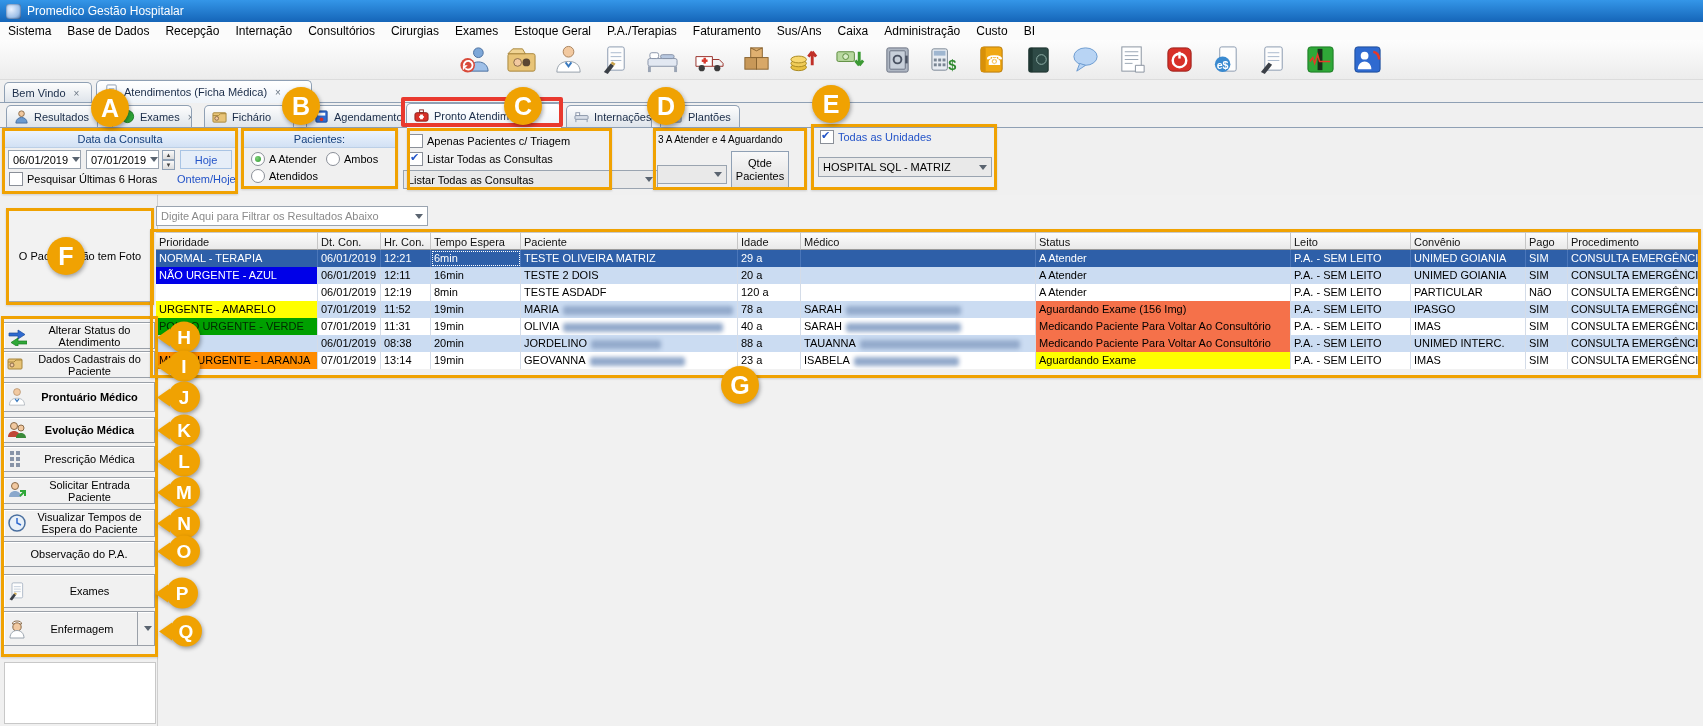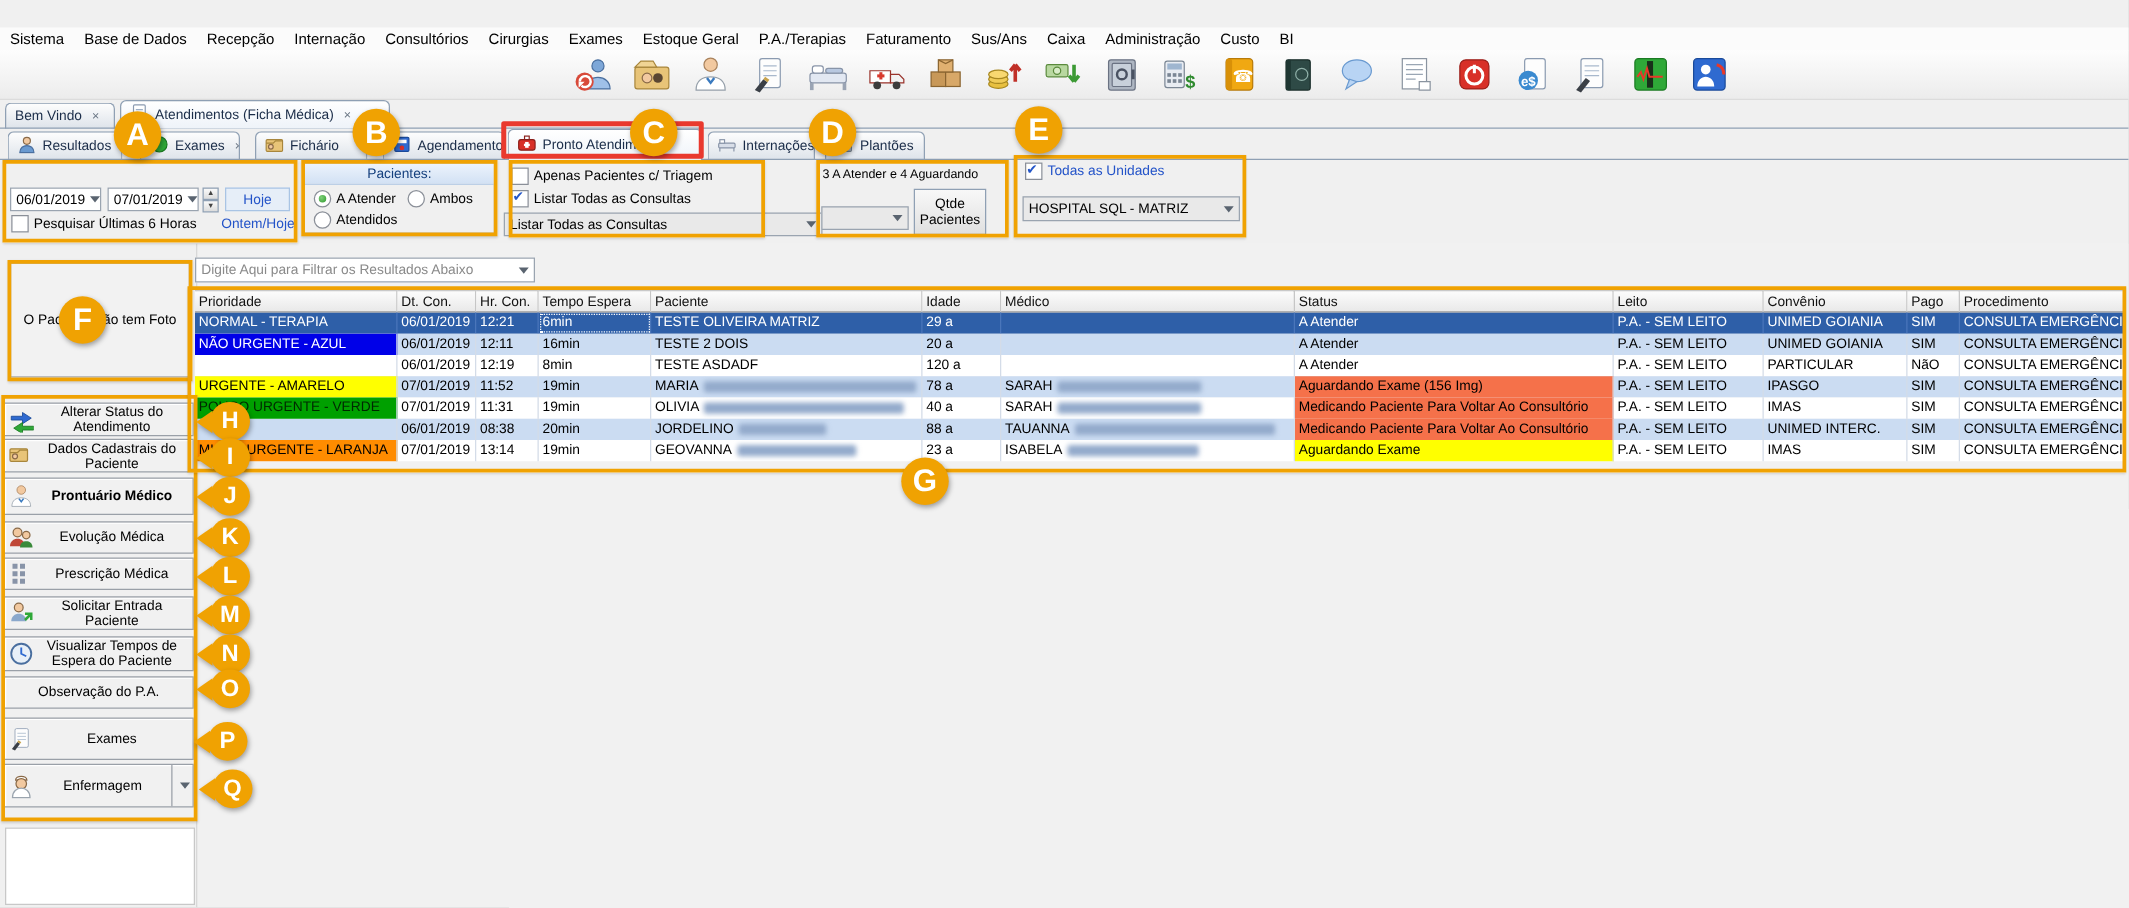--- a/index.html
+++ b/index.html
@@ -86,20 +86,24 @@
         display:flex;align-items:center;justify-content:center;font-size:19px;font-weight:bold;
         transform:translate(-50%,-50%);z-index:45;filter:drop-shadow(1px 2px 2px rgba(0,0,0,.35));}
   .apin::before{content:"";position:absolute;left:-11px;top:50%;transform:translateY(-50%);
         border-top:9px solid transparent;border-bottom:9px solid transparent;border-right:13px solid #f0a202;}
 </style>
 </head>
 <body>
 
 <div id="screen">
 
+  <div class="titlebar">
+    <span class="appicon"></span>
+    <span>Promedico Gestão Hospitalar</span>
+  </div>
 
   <div class="menubar" id="menubar">
       <span>Sistema</span>
       <span>Base de Dados</span>
       <span>Recepção</span>
       <span>Internação</span>
       <span>Consultórios</span>
       <span>Cirurgias</span>
       <span>Exames</span>
       <span>Estoque Geral</span>
@@ -358,20 +362,23 @@
         <span class="mini"><svg viewBox="0 0 16 16" xmlns="http://www.w3.org/2000/svg">
             <rect x="2" y="2" width="12" height="12" rx="1" fill="#b8c2ce" stroke="#7a8694"></rect>
             <rect x="4" y="4" width="8" height="3" fill="#fff"></rect>
           </svg></span>
         <span>Plantões</span>
         <span class="x">×</span>
       </div>
     </div>
   <div class="tabline" style="top:127px;z-index:1;"></div>
 
+  <div class="gbox" style="left:4px;top:130px;width:232px;height:62px;">
+    <div class="gbox-h">Data da Consulta</div>
+  </div>
   <div class="combo" style="left:8px;top:150px;width:73px;height:19px;">
     <span>06/01/2019</span>
       <span class="carrow"></span>
   </div>
   <div class="combo" style="left:86px;top:150px;width:73px;height:19px;">
     <span>07/01/2019</span>
       <span class="carrow"></span>
   </div>
   <div class="spin" style="left:162px;top:150px;height:19px;">
     <div>▲</div>
@@ -450,21 +457,21 @@
           <span>Dados Cadastrais do Paciente</span>
         </div>
         <div class="sbtn" style="top: 187px; height: 30px; font-weight: bold;">
           <span class="sic"><svg viewBox="0 0 32 32" xmlns="http://www.w3.org/2000/svg">
               <circle cx="16" cy="8" r="5.5" fill="#f2c9a0" stroke="#a9825c"></circle>
               <path d="M4 29c0-8 5.5-11 12-11s12 3 12 11z" fill="#fff" stroke="#96a0aa"></path>
               <path d="M13 19l3 4 3-4" fill="none" stroke="#3a7abf" stroke-width="2"></path>
             </svg></span>
           <span>Prontuário Médico</span>
         </div>
-        <div class="sbtn" style="top: 222px; height: 26px;">
+        <div class="sbtn" style="top: 222px; height: 26px; font-weight: bold;">
           <span class="sic"><svg viewBox="0 0 20 20" xmlns="http://www.w3.org/2000/svg">
               <circle cx="7" cy="6" r="3.5" fill="#f2c9a0" stroke="#8a6a48"></circle>
               <path d="M1 17c0-4 3-6 6-6s6 2 6 6z" fill="#c04838"></path>
               <circle cx="14" cy="8" r="3" fill="#f2c9a0" stroke="#8a6a48"></circle>
               <path d="M9 18c0-3.5 2.5-5 5-5s5 1.5 5 5z" fill="#3a8a3a"></path>
             </svg></span>
           <span>Evolução Médica</span>
         </div>
         <div class="sbtn" style="top: 251px; height: 26px;">
           <span class="sic"><svg viewBox="0 0 20 20" xmlns="http://www.w3.org/2000/svg">

